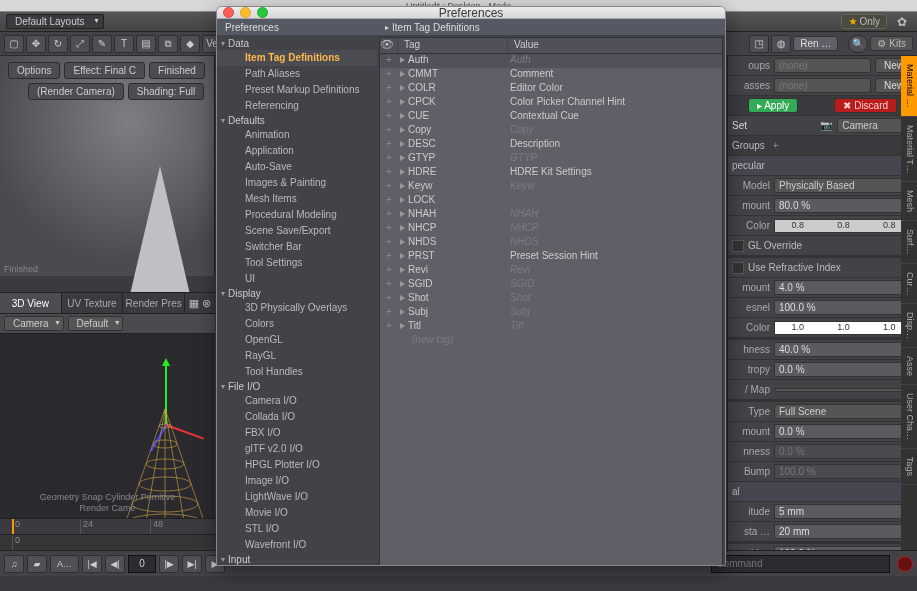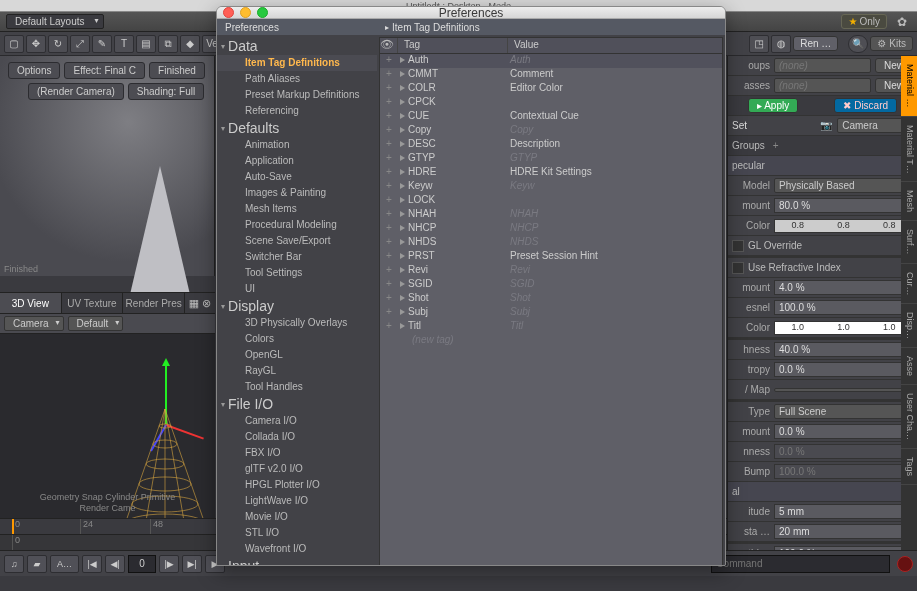--- a/index.html
+++ b/index.html
@@ -66,21 +66,21 @@
 .rec{width:16px;height:16px;border-radius:50%;background:#611;border:1px solid #a22;margin-left:4px;}
 
 
 .right-panel { position:absolute; right:0; top:56px; width:190px; height:494px; background:#424247; border-left:1px solid #222; overflow:hidden;}
 .rp-row { display:flex; align-items:center; height:20px; border-bottom:1px solid #333; padding:0 4px; gap:4px; font-size:10px; }
 .rp-lbl { color:#aaa; width:38px; text-align:right;}
 .rp-dd { flex:1; background:#555; border:1px solid #333; border-radius:2px; padding:1px 4px; color:#ccc; font-size:10px; position:relative;}
 .rp-dd.muted{color:#777;font-style:italic;}
 .rp-btn { padding:1px 8px; border-radius:3px; font-size:10px; border:1px solid #333; }
 .apply{ background:#3a5; color:#fff;}
-.discard{ background:#0369a1; color:#fcc;}
+.discard{ background:#b91c1c; color:#fcc;}
 .rp-num { flex:1; background:#5a5a60; border:1px solid #333; padding:1px 4px; font-size:10px; color:#ddd; display:flex; align-items:center;}
 .rp-num.disabled{color:#777;background:#4a4a50;}
 .rp-color{ flex:1; height:14px; background:#fff; border:1px solid #333; display:flex; font-size:9px; color:#333;}
 .rp-color span{flex:1; text-align:center;}
 .rp-chk { width:12px; height:12px; background:#333; border:1px solid #555;}
 .rp-sep{ height:2px; background:#333;}
 .side-tabs{position:absolute;right:0;top:0;width:16px;height:100%;background:#333;display:flex;flex-direction:column;}
 .stab{flex:0 0 auto;padding:8px 2px;writing-mode:vertical-rl;font-size:9px;color:#aaa;border-bottom:1px solid #444;text-align:center;}
 .stab.active{background:#f90;color:#000;}
 
@@ -90,21 +90,21 @@
 .traffic{display:flex;gap:6px;}
 .tl{width:11px;height:11px;border-radius:50%;}
 .tl.r{background:#ff5f56;border:1px solid #e0443e;}
 .tl.y{background:#ffbd2e;border:1px solid #dea123;}
 .tl.g{background:#27c93f;border:1px solid #1aab29;}
 .pref-title{position:absolute;left:0;right:0;text-align:center;font-size:12px;color:#3a3a3a;}
 .pref-body{flex:1;display:flex;background:#424247;}
 .pref-left{width:160px;background:#424247;display:flex;flex-direction:column;}
 .pref-left-hdr{height:16px;background:#555963;color:#ddd;font-size:10px;padding:1px 8px;display:flex;align-items:center;}
 .pref-tree{flex:1;overflow:auto;padding:2px 0;}
-.tree-cat{display:flex;align-items:center;padding:1px 4px;color:#ccc;font-size:14px;}
+.tree-cat{display:flex;align-items:center;padding:1px 4px;color:#ccc;font-size:10px;}
 .tree-cat::before{content:"▾";font-size:8px;color:#999;margin-right:3px;}
 .tree-item{padding:1px 4px 1px 28px;color:#bbb;font-size:10px;line-height:14px;cursor:pointer;}
 .tree-item.sel{background:#4b4b52;color:#ffb84d;font-weight:bold;}
 .pref-right{flex:1;background:#424247;display:flex;flex-direction:column;}
 .pref-right-hdr{height:16px;background:#555963;color:#ddd;font-size:10px;padding:1px 8px;display:flex;align-items:center;}
 .pref-right-hdr::before{content:"▸";font-size:8px;margin-right:3px;}
 .tag-table{flex:1;margin:2px;background:#5f5f67;border:1px solid #333;display:flex;flex-direction:column;overflow:hidden;}
 .tag-head{display:flex;height:16px;background:#50505a;border-bottom:1px solid #333;}
 .tag-head .c1{width:18px;border-right:1px solid #444;}
 .tag-head .c2{width:110px;padding:1px 6px;font-size:10px;color:#ccc;border-right:1px solid #444;}
@@ -402,20 +402,21 @@
           <div class="tree-item">Colors</div>
           <div class="tree-item">OpenGL</div>
           <div class="tree-item">RayGL</div>
           <div class="tree-item">Tool Handles</div>
           <div class="tree-cat">File I/O</div>
           <div class="tree-item">Camera I/O</div>
           <div class="tree-item">Collada I/O</div>
           <div class="tree-item">FBX I/O</div>
           <div class="tree-item">glTF v2.0 I/O</div>
           <div class="tree-item">HPGL Plotter I/O</div>
+          <div class="tree-item">Image I/O</div>
           <div class="tree-item">LightWave I/O</div>
           <div class="tree-item">Movie I/O</div>
           <div class="tree-item">STL I/O</div>
           <div class="tree-item">Wavefront I/O</div>
           <div class="tree-cat">Input</div>
         </div>
     </div>
     <div class="pref-right">
       <div class="pref-right-hdr">Item Tag Definitions</div>
       <div class="tag-table">
@@ -436,20 +437,21 @@
               <div class="c3">Comment</div>
             </div>
             <div class="tag-row">
               <div class="c1">+</div>
               <div class="c2"><span class="tri"></span>COLR</div>
               <div class="c3">Editor Color</div>
             </div>
             <div class="tag-row">
               <div class="c1">+</div>
               <div class="c2"><span class="tri"></span>CPCK</div>
+              <div class="c3">Color Picker Channel Hint</div>
             </div>
             <div class="tag-row">
               <div class="c1">+</div>
               <div class="c2"><span class="tri"></span>CUE</div>
               <div class="c3">Contextual Cue</div>
             </div>
             <div class="tag-row muted">
               <div class="c1">+</div>
               <div class="c2"><span class="tri"></span>Copy</div>
               <div class="c3">Copy</div>

